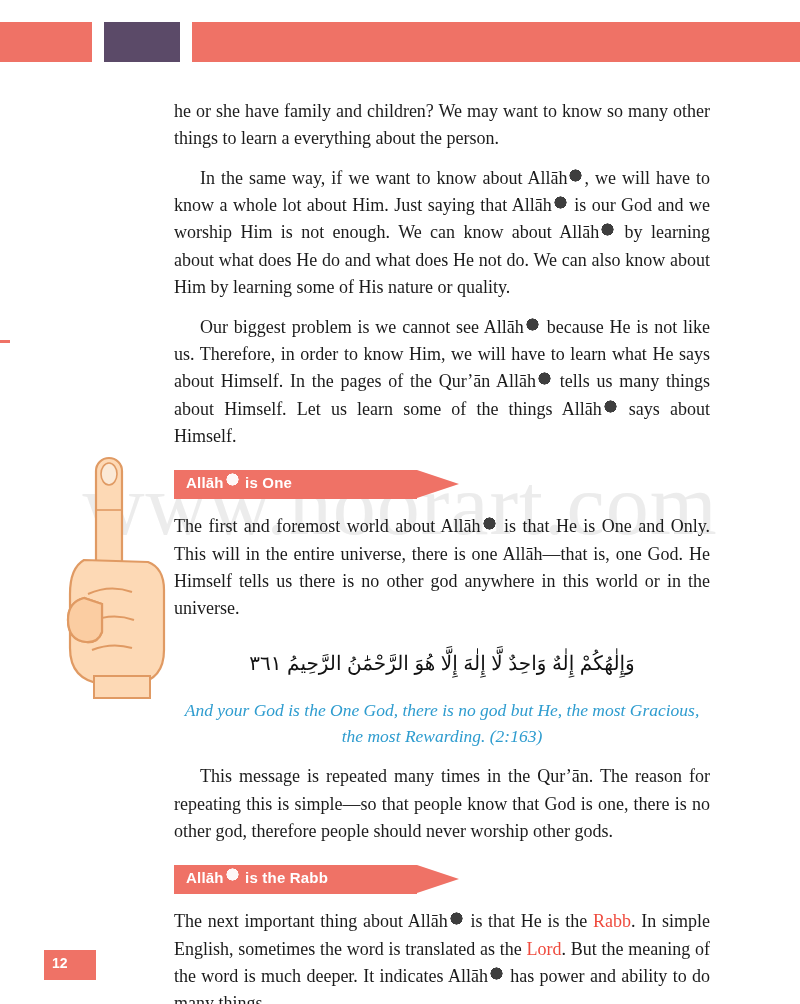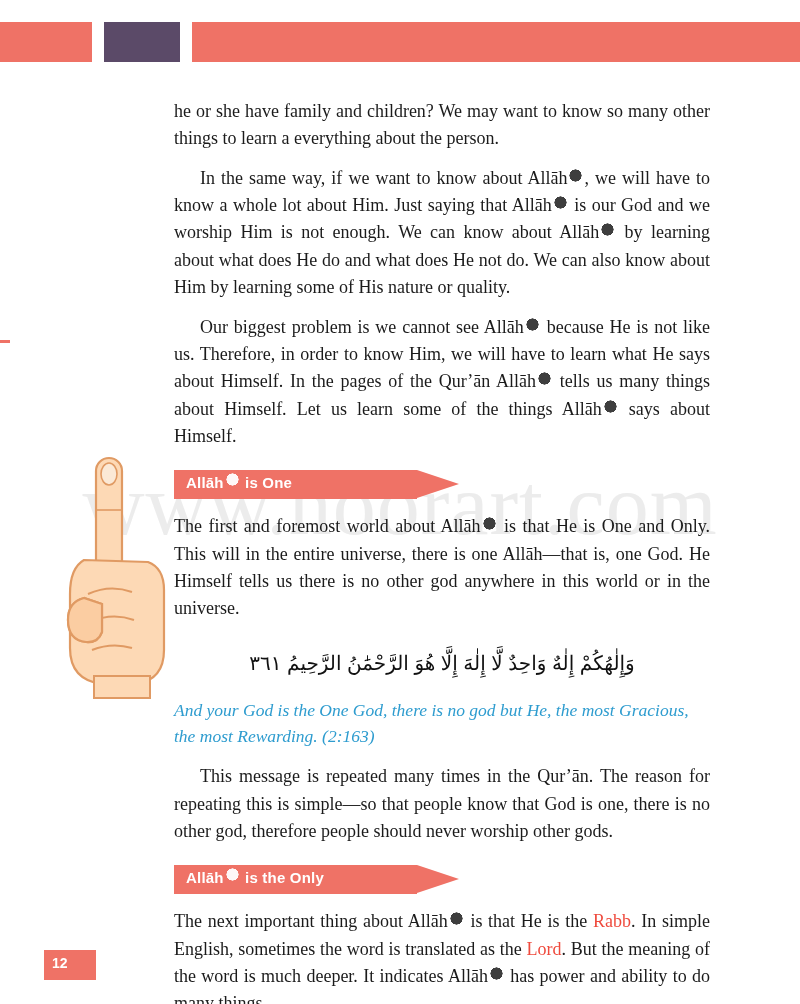--- a/index.html
+++ b/index.html
@@ -160,20 +160,21 @@
     letter-spacing: 0.5px;
   }
 
   
   .translation {
     color: #2e9ccf;
     font-style: italic;
     font-size: 17.5px;
     line-height: 1.5;
     margin: 0 0 14px 0;
+    text-align: center;
   }
 
   .kw {
     color: #ef4a3d;
     font-weight: normal;
   }
 
   
   .hand-wrap {
     position: absolute;
@@ -256,21 +257,21 @@
 
   <div class="arabic">وَإِلٰهُكُمْ إِلٰهٌ وَاحِدٌ لَّا إِلٰهَ إِلَّا هُوَ الرَّحْمَٰنُ الرَّحِيمُ ٣٦١</div>
 
   <p class="translation">And your God is the One God, there is no god but He, the most Gracious, the most Rewarding. (2:163)</p>
 
   <p class="body indent">This message is repeated many times in the Qur’ān. The reason for repeating this is simple—so that people know that God is one, there is no other god, therefore people should never worship other gods.</p>
 
   <div class="banner">
     <div class="banner-body"></div>
     <div class="banner-arrow"></div>
-    <div class="banner-text"><span>Allāh</span><span class="allah-glyph"></span><span> is the Only</span></div>
+    <div class="banner-text"><span>Allāh</span><span class="allah-glyph"></span><span> is the Rabb</span></div>
   </div>
 
   <p class="body"><span>The next important thing about Allāh</span><span class="allah-glyph"></span><span> is that He is the </span><span class="kw">Rabb</span><span>. In simple English, sometimes the word is translated as the </span><span class="kw">Lord</span><span>. But the meaning of the word is much deeper. It indicates Allāh</span><span class="allah-glyph"></span><span> has power and ability to do many things.</span></p>
 
 </div>
 
 <div class="footer-tab"></div>
 <div class="footer-num">12</div>
 
 </body></html>

